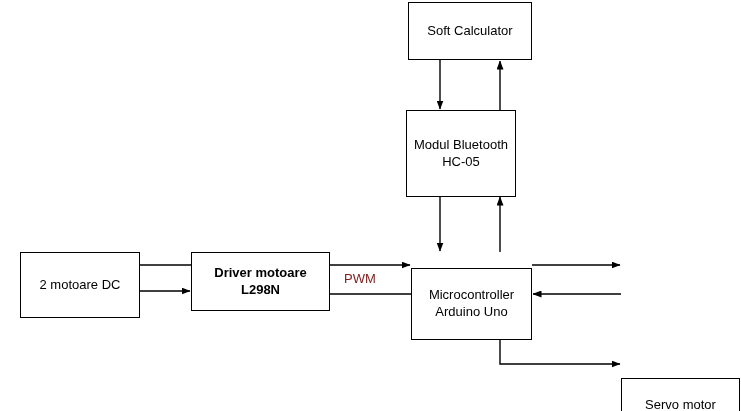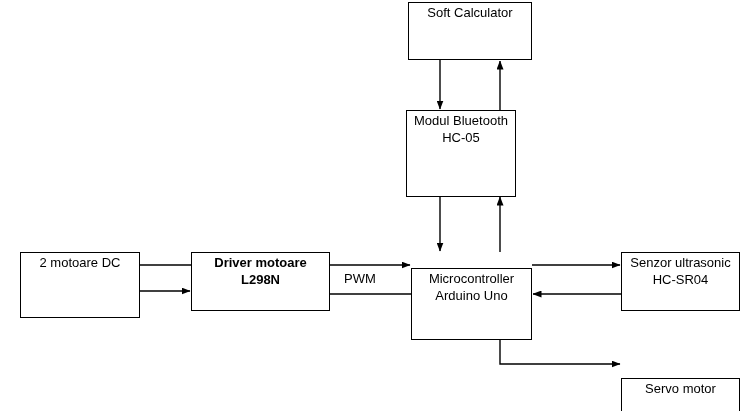--- a/index.html
+++ b/index.html
@@ -15,21 +15,21 @@
     background: #ffffff;
     overflow: hidden;
     font-family: "Liberation Sans", sans-serif;
   }
   .node {
     position: absolute;
     box-sizing: border-box;
     border: 1.4px solid #000000;
     background: #ffffff;
     display: flex;
-    align-items: flex-start;
+    align-items: center;
     justify-content: center;
     text-align: center;
     color: #000000;
     font-size: 13px;
     line-height: 1.28;
     padding: 2px 3px;
     z-index: 2;
   }
   .node-label {
     display: block;
@@ -38,21 +38,21 @@
   #edge-layer {
     position: absolute;
     left: 0;
     top: 0;
     width: 741px;
     height: 411px;
     z-index: 1;
   }
   .edge-label {
     position: absolute;
-    color: #000000;
+    color: #7f1d1d;
     font-size: 13px;
     background: #ffffff;
     padding: 0 3px;
     white-space: nowrap;
     z-index: 3;
   }
 </style>
 </head>
 <body>
 
@@ -96,23 +96,20 @@
   </div>
 
   <div class="node" style="left:20px; top:252px; width:120px; height:66px;">
     <span class="node-label">2 motoare DC</span>
   </div>
 
   <div class="node" style="left:191px; top:252px; width:139px; height:59px;font-weight:bold;">
     <span class="node-label">Driver motoare L298N</span>
   </div>
 
-  <div class="node" style="left:621px; top:252px; width:119px; height:59px;">
-    <span class="node-label">Senzor ultrasonic HC-SR04</span>
-  </div>
 
   <div class="node" style="left:621px; top:350px; width:119px; height:55px;margin-top:28px;">
     <span class="node-label">Servo motor</span>
   </div>
 
   <div class="edge-label" style="left:341px; top:271px;">PWM</div>
 
 </div>
 
 </body></html>

